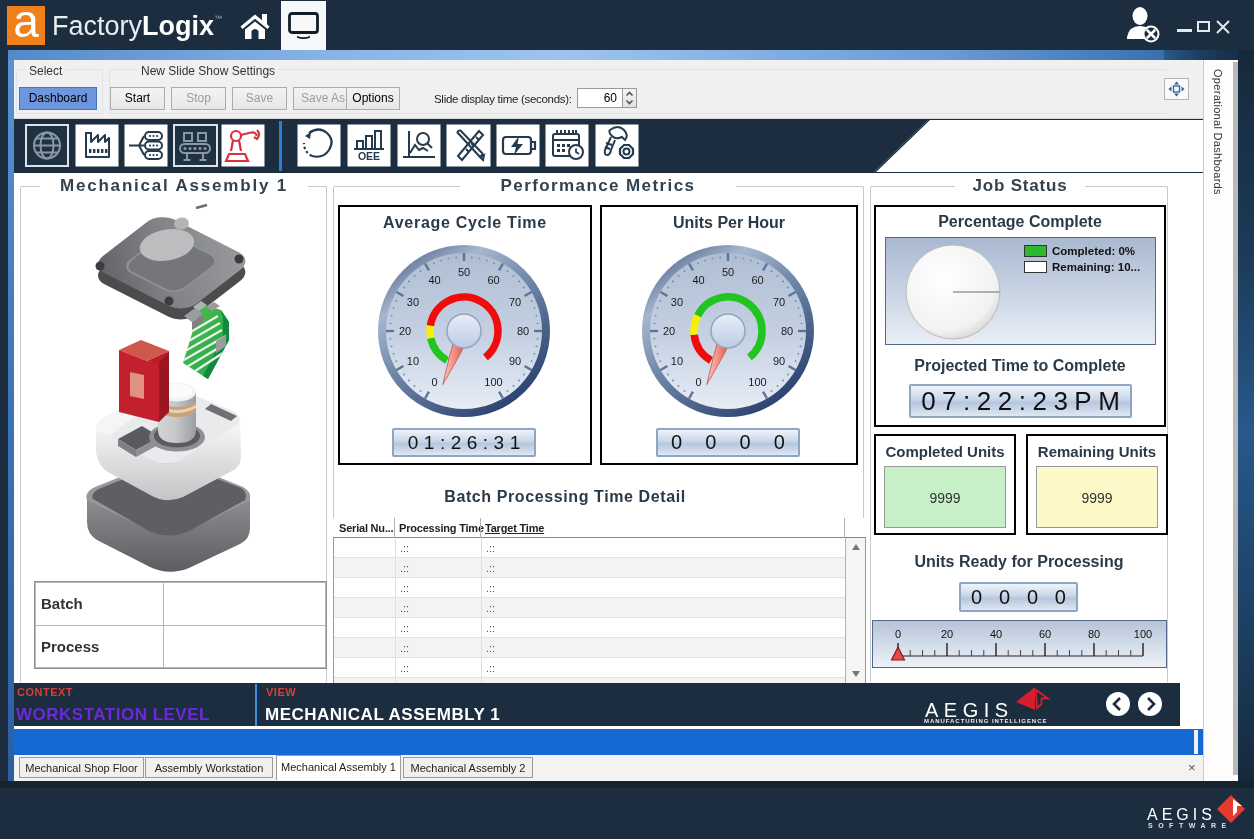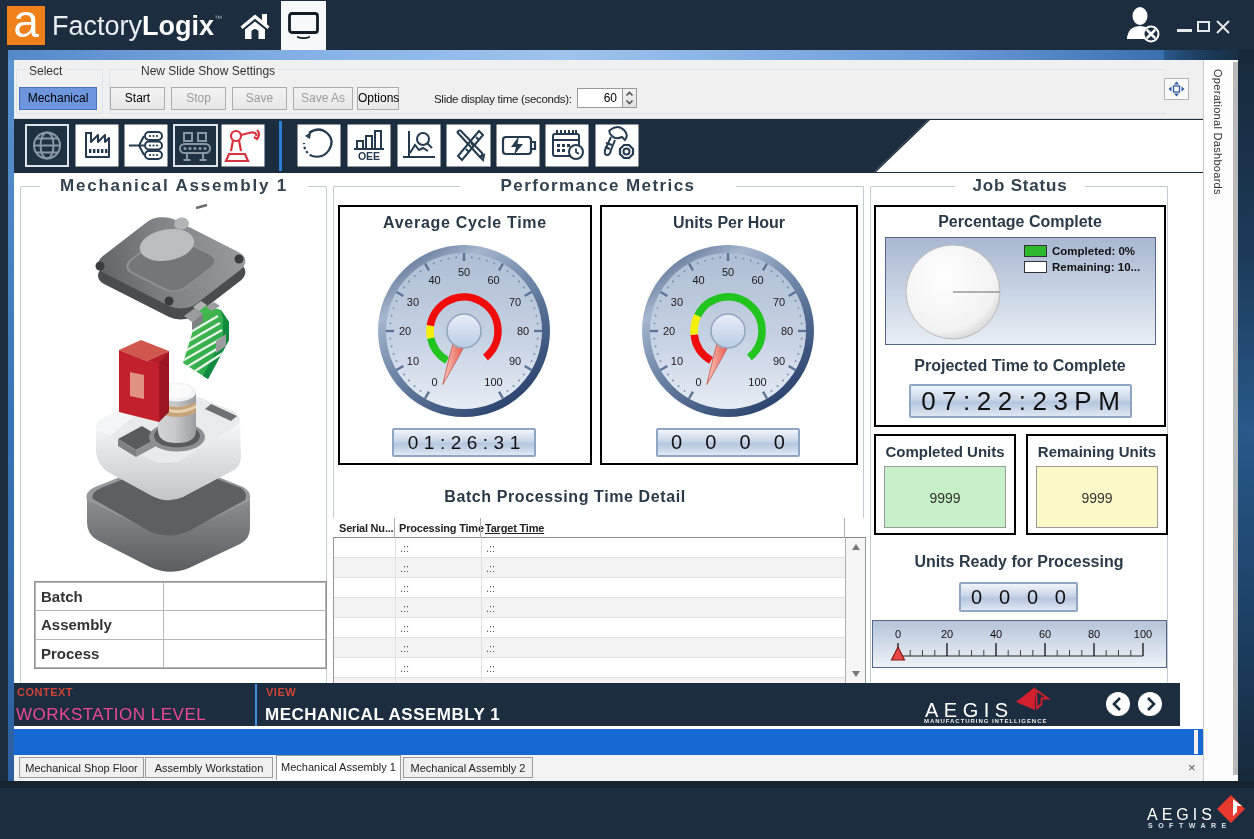--- a/index.html
+++ b/index.html
@@ -44,32 +44,32 @@
 
 <div class="abs" style="left:0;top:50px;width:1254px;height:10px;background:linear-gradient(90deg,#5288c8 0%,#85b2e6 25%,#9ec4ee 45%,#6a9cd8 75%,#3a6fae 93%);"></div>
 <div class="abs" style="left:1164px;top:50px;width:90px;height:10px;background:linear-gradient(90deg,#2a5889 0%,#1d3d60 40%,#16293a 100%);"></div>
 
 <div class="abs navy" style="left:0;top:50px;width:8px;height:789px;"></div>
 <div class="abs" style="left:8px;top:60px;width:6px;height:722px;background:linear-gradient(180deg,#5b93d0 0%,#3a74b8 50%,#2d5f9e 100%);"></div>
 
 <div class="abs" style="left:14px;top:60px;width:1189px;height:59px;background:#f0f0f0;border-bottom:1px solid #d9d9d9;"></div>
 <div class="fsbox" style="left:16px;top:69px;width:87px;height:45px;border-color:#dfe4e8;"></div>
 <div class="abs" style="left:25px;top:64px;background:#f0f0f0;padding:0 4px;font-size:12px;color:#333;">Select</div>
-<div class="abs" style="left:19px;top:87px;width:78px;height:23px;background:#6e96df;border:1px solid #4472c4;font-size:12px;color:#000;text-align:center;line-height:21px;">Mechanical</div>
+<div class="abs" style="left:19px;top:87px;width:78px;height:23px;background:#6e96df;border:1px solid #4472c4;font-size:12px;color:#000;text-align:center;line-height:21px;">Dashboard</div>
 <div class="fsbox" style="left:109px;top:69px;width:1058px;height:45px;border-color:#dfe4e8;border-right:none;"></div>
 <div class="abs" style="left:113px;top:64px;background:#f0f0f0;padding:0 4px;font-size:12px;color:#333;margin-left:24px;">New Slide Show Settings</div>
 <style>
 .tbtn { position:absolute; top:87px; height:23px; background:linear-gradient(180deg,#f3f3f3,#e7e7e7); border:1px solid #acacac; font-size:12px; color:#000; text-align:center; line-height:21px; font-family:"Liberation Sans",sans-serif; }
 .tbtn.dis { color:#9d9d9d; }
 </style>
 <div class="tbtn" style="left:110px;width:55px;">Start</div>
 <div class="tbtn dis" style="left:171px;width:55px;">Stop</div>
 <div class="tbtn dis" style="left:232px;width:55px;">Save</div>
 <div class="tbtn dis" style="left:293px;width:60px;">Save As</div>
-<div class="tbtn" style="left:357px;width:42px;">Options</div>
+<div class="tbtn" style="left:346px;width:54px;">Options</div>
 <div class="abs" style="left:434px;top:93px;font-size:11.5px;color:#222;letter-spacing:-0.3px;">Slide display time (seconds):</div>
 <div class="abs" style="left:577px;top:88px;width:45px;height:20px;background:#fff;border:1px solid #9a9a9a;border-right:none;font-size:12px;text-align:right;line-height:19px;padding-right:5px;">60</div>
 <div class="abs" style="left:622px;top:88px;width:15px;height:20px;background:linear-gradient(180deg,#f4f4f4,#e2e2e2);border:1px solid #9a9a9a;">
 <svg width="13" height="18" viewBox="0 0 13 18">
       <path d="M3.5 6.5 L6.5 3.5 L9.5 6.5" fill="none" stroke="#555" stroke-width="1.6"></path>
       <path d="M3.5 11.5 L6.5 14.5 L9.5 11.5" fill="none" stroke="#555" stroke-width="1.6"></path>
     </svg>
 </div>
 
 <div class="abs" style="left:1164px;top:78px;width:25px;height:22px;background:#fafafa;border:1px solid #b5b5b5;"></div>
@@ -318,24 +318,20 @@
  <path d="M97 161 L119 151 L109 163 Z" fill="#b51d28"></path>
  <path d="M80 172 L94 175 L94 199 L80 196 Z" fill="#e09181"></path>
 </g>
 </svg>
 
 <div class="abs" style="left:34px;top:581px;width:293px;height:88px;border:1px solid #909090;">
  <table style="width:100%;height:100%;border-collapse:collapse;font-family:'Liberation Sans',sans-serif;">
   <tbody>
         <tr>
           <td style="border:1px solid #b7b7b7;width:128px;font-weight:bold;font-size:15px;color:#333;padding-left:5px;">Batch</td>
-          <td style="border:1px solid #b7b7b7;"></td>
-        </tr>
-  <tr>
-          <td style="border:1px solid #b7b7b7;font-weight:bold;font-size:15px;color:#333;padding-left:5px;">Assembly</td>
           <td style="border:1px solid #b7b7b7;"></td>
         </tr>
   <tr>
           <td style="border:1px solid #b7b7b7;font-weight:bold;font-size:15px;color:#333;padding-left:5px;">Process</td>
           <td style="border:1px solid #b7b7b7;"></td>
         </tr>
  </tbody>
     </table>
 </div>
 
@@ -665,21 +661,21 @@
       <line x1="208.8" y1="29" x2="208.8" y2="35"></line>
   <line x1="233.2" y1="29" x2="233.2" y2="35"></line>
       <line x1="245.5" y1="29" x2="245.5" y2="35"></line>
       <line x1="257.8" y1="29" x2="257.8" y2="35"></line>
  </g>
  <path d="M25 26 L31.5 39 L18.5 39 Z" fill="#e84848" stroke="#8a1a1a" stroke-width="1.2"></path>
 </svg>
 
 <div class="abs navy" style="left:14px;top:683px;width:1166px;height:44px;"></div>
 <div class="abs" style="left:17px;top:686px;font-size:11px;font-weight:bold;color:#d04337;letter-spacing:0.5px;">CONTEXT</div>
-<div class="abs" style="left:16px;top:705px;font-size:17px;font-weight:normal;color:#ec4899;letter-spacing:0.5px;">WORKSTATION LEVEL</div>
+<div class="abs" style="left:16px;top:705px;font-size:17px;font-weight:bold;color:#6d28d9;letter-spacing:0.5px;">WORKSTATION LEVEL</div>
 <div class="abs" style="left:255px;top:684px;width:2px;height:47px;background:#3f8edd;"></div>
 <div class="abs" style="left:266px;top:686px;font-size:11px;font-weight:bold;color:#d04337;letter-spacing:0.5px;">VIEW</div>
 <div class="abs" style="left:265px;top:705px;font-size:17px;font-weight:bold;color:#fff;letter-spacing:0.5px;">MECHANICAL ASSEMBLY 1</div>
 
 <div class="abs" style="left:925px;top:699px;font-size:20px;color:#fff;letter-spacing:5.5px;">AEGIS</div>
 <svg class="abs" style="left:1013px;top:686px;" width="40" height="28" viewBox="0 0 40 28">
  <path d="M3 16 L22 1 L22 24 Z" fill="#d41f2c"></path>
  <path d="M23 4 L35 12.5 L28.5 12.5 L28.5 18 L24 22 Z" fill="none" stroke="#d41f2c" stroke-width="1.8"></path>
 </svg>
 <div class="abs" style="left:924px;top:718px;font-size:6px;font-weight:bold;color:#e8eaec;letter-spacing:0.95px;">MANUFACTURING INTELLIGENCE</div>

